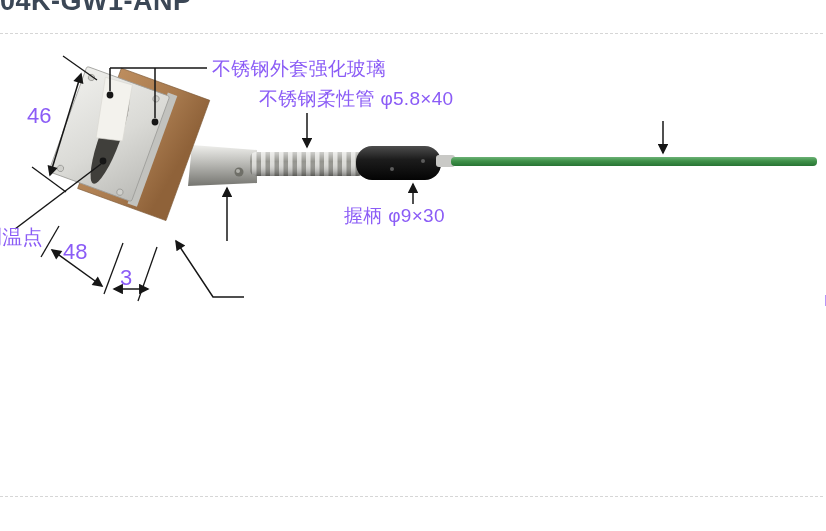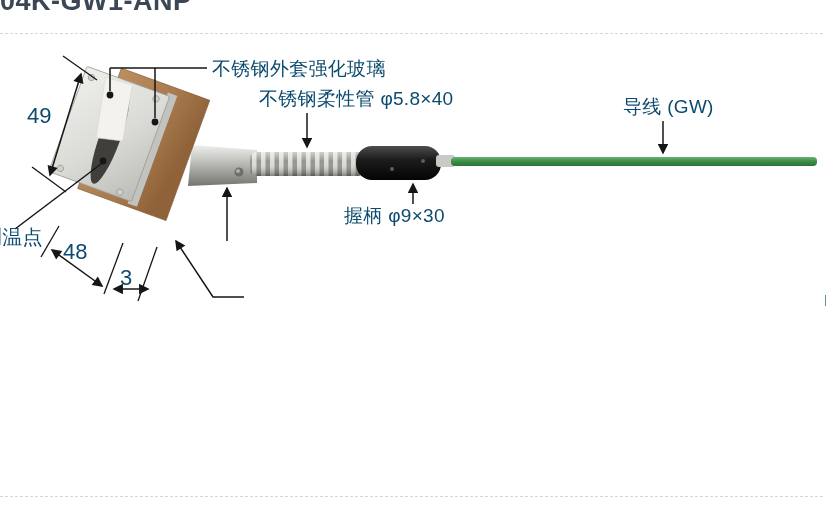--- a/index.html
+++ b/index.html
@@ -20,21 +20,21 @@
   .rule-dashed{
     position:absolute;left:0;width:823px;height:0;
     border-top:1px dashed #d6d6d6;
   }
   .rule-top{top:33px}
   .rule-bottom{top:496px}
   .diagram-svg{position:absolute;left:0;top:0}
   .lbl{
     position:absolute;
     font-size:19px;line-height:1.15;
-    white-space:nowrap;color:#0c4a6e;
+    white-space:nowrap;color:#8b5cf6;
     letter-spacing:.3px;
   }
   .dim{font-size:22px;letter-spacing:0;}
   .lbl-outer-glass{left:212px;top:58px}
   .lbl-flex-tube{left:259px;top:88px}
   .lbl-lead-wire{left:623px;top:96px}
   .lbl-grip{left:344px;top:205px}
   .lbl-steel-pipe{left:202px;top:243px}
   .lbl-polyester{left:249px;top:286px}
   .lbl-measuring-point{left:-18px;top:226px;font-size:20px}
@@ -152,22 +152,21 @@
       <line x1="63" y1="56" x2="97" y2="80"></line>
       <line x1="32" y1="167" x2="66" y2="192"></line>
       <line x1="41" y1="257" x2="59" y2="226"></line>
       <line x1="104" y1="294" x2="123" y2="243"></line>
       <line x1="138" y1="301" x2="157" y2="247"></line>
     </g>
   </svg>
 
   <div class="lbl lbl-outer-glass">不锈钢外套强化玻璃</div>
   <div class="lbl lbl-flex-tube">不锈钢柔性管 φ5.8×40</div>
-  <div class="lbl lbl-lead-wire">导线 (GW)</div>
   <div class="lbl lbl-grip">握柄 φ9×30</div>
   <div class="lbl lbl-measuring-point">测温点</div>
 
-  <div class="lbl dim lbl-d32">49</div>
+  <div class="lbl dim lbl-d32">46</div>
   <div class="lbl dim lbl-d27">48</div>
   <div class="lbl dim lbl-d14">3</div>
 
   <div class="lbl lbl-mm">mm</div>
 </div>
 
 </body></html>

